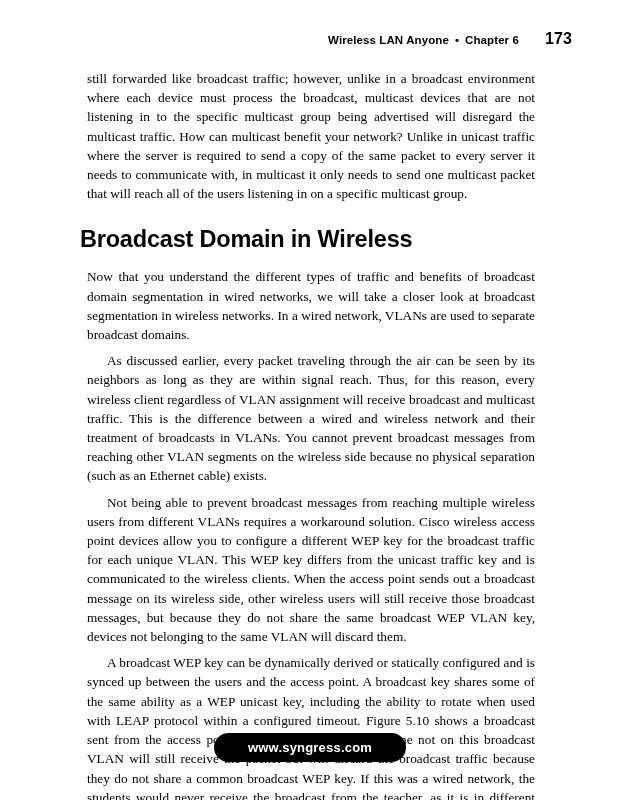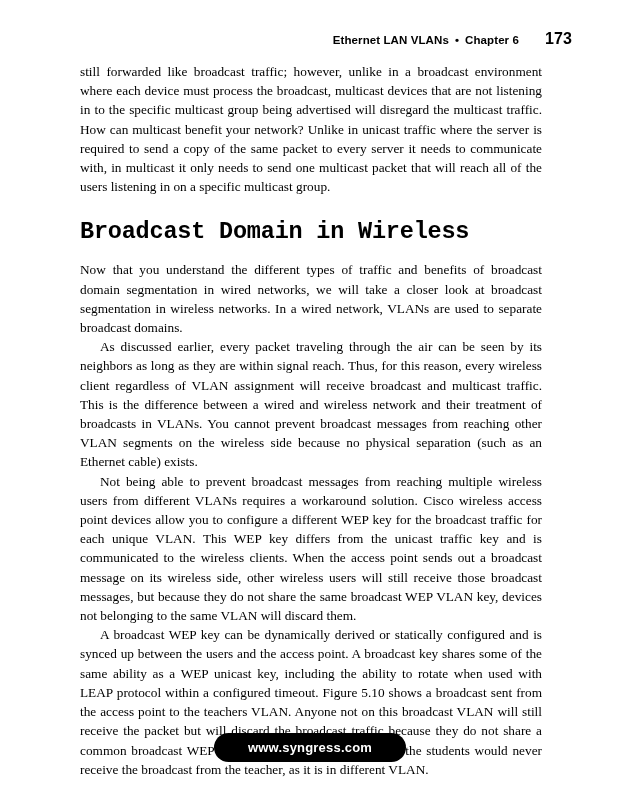--- a/index.html
+++ b/index.html
@@ -46,36 +46,36 @@
     margin-left: 26px;
     font-size: 16px;
   }
   .content {
     position: absolute;
     top: 62px;
     left: 80px;
     width: 462px;
   }
   p.body {
-    margin: 0;
+    margin: 7px;
     font-size: 13.3px;
     line-height: 19.2px;
     text-align: justify;
     text-justify: inter-word;
     hyphens: none;
   }
   p.indent {
     text-indent: 20px;
     font-family: Liberation Serif, serif;
   }
   p + p {
     margin-top: 0;
   }
   h1.section {
-    font-family: Liberation Mono, monospace;
+    font-family: Liberation Sans, sans-serif;
     font-weight: bold;
     font-size: 23.5px;
     line-height: 28px;
     margin: 22px 0 14px 0;
     letter-spacing: -0.2px;
   }
   .footer {
     position: absolute;
     left: 0;
     right: 0;
@@ -93,21 +93,21 @@
     border-radius: 16px;
     letter-spacing: 0.2px;
   }
 </style>
 </head>
 <body>
 
 <div class="page">
 
   <div class="header">
-    <span class="htitle">Ethernet LAN VLANs</span>
+    <span class="htitle">Wireless LAN Anyone</span>
     <span class="hsep">•</span>
     <span class="hchapter">Chapter 6</span>
     <span class="hpage">173</span>
   </div>
 
   <div class="content">
 
     <p class="body">still forwarded like broadcast traffic; however, unlike in a broadcast environment where each device must process the broadcast, multicast devices that are not listening in to the specific multicast group being advertised will disregard the multicast traffic. How can multicast benefit your network? Unlike in unicast traffic where the server is required to send a copy of the same packet to every server it needs to communicate with, in multicast it only needs to send one multicast packet that will reach all of the users listening in on a specific multicast group.</p>
 
     <h1 class="section">Broadcast Domain in Wireless</h1>

